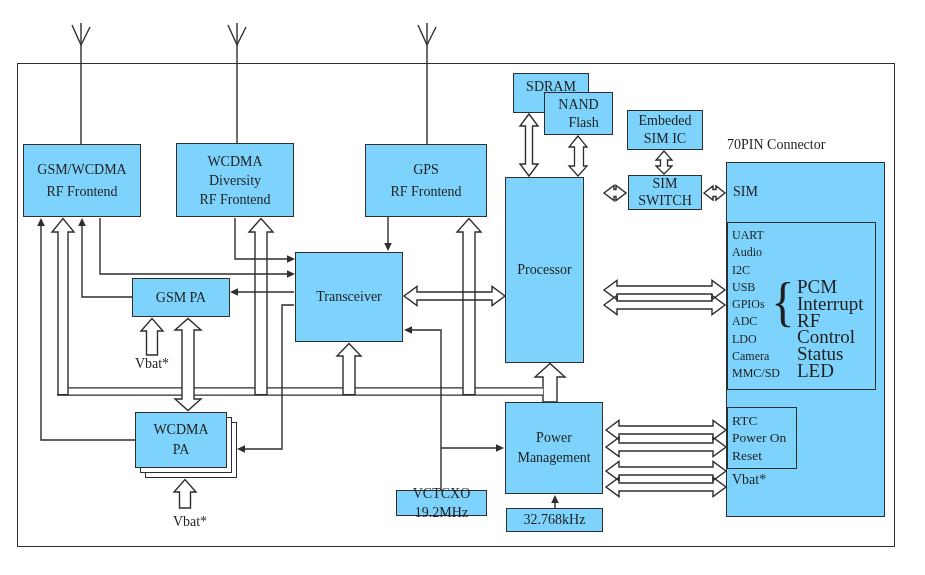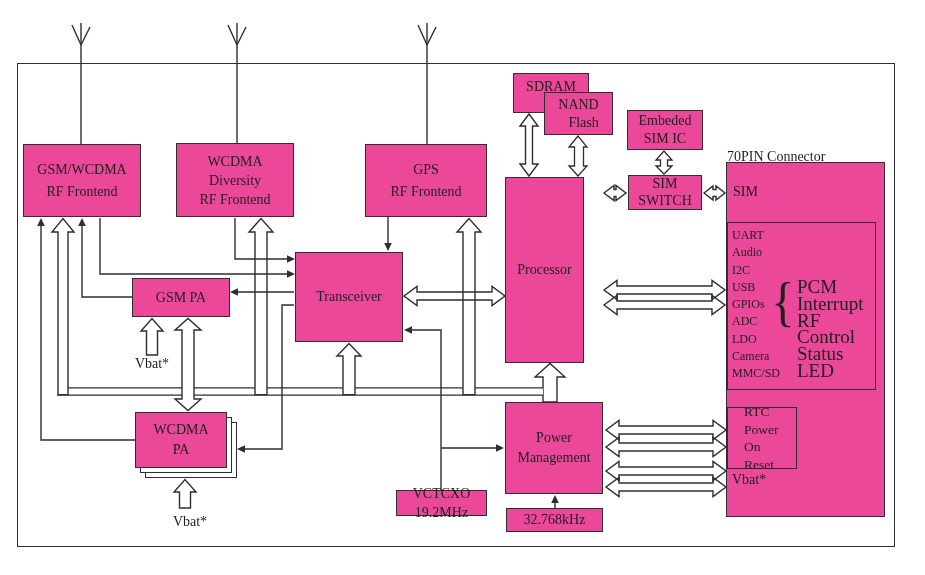--- a/index.html
+++ b/index.html
@@ -1,20 +1,20 @@
 <!DOCTYPE html>
 <html><head>
 <meta charset="utf-8">
 <style>
   html,body{margin:0;padding:0;background:#fbfbfb;}
   .stage{position:relative;width:925px;height:575px;background:#ffffff;overflow:hidden;
          font-family:"Liberation Serif","DejaVu Serif",serif;color:#1f1f1f;}
   .outer-border{position:absolute;left:17px;top:63px;width:876px;height:482px;
                 border:1.6px solid #2e2e2e;background:#ffffff;}
-  .box{position:absolute;background:#ec4899;border:1.5px solid #2e2e2e;
+  .box{position:absolute;background:#7dd3fc;border:1.5px solid #2e2e2e;
        display:flex;align-items:center;justify-content:center;text-align:center;
        font-size:14px;line-height:20px;white-space:pre-line;z-index:3;box-sizing:border-box;}
   .shadowbox{position:absolute;background:#ffffff;border:1.5px solid #2e2e2e;z-index:2;box-sizing:border-box;}
   .plain-label{position:absolute;font-size:14px;white-space:pre-line;z-index:4;}
   .centered{text-align:center;}
   .pin-list{position:absolute;left:732px;top:227px;width:70px;font-size:12px;line-height:17.3px;z-index:4;}
   .fn-list{position:absolute;left:797px;top:279px;width:80px;font-size:19px;line-height:16.8px;z-index:4;}
   .brace{position:absolute;left:770px;top:272px;font-size:54px;line-height:60px;
          transform:scaleX(0.9);z-index:4;}
   svg.wires{position:absolute;left:0;top:0;z-index:6;pointer-events:none;}
@@ -59,21 +59,21 @@
 SWITCH</div>
 
   <div class="box" style="left:505px;top:402px;width:98px;height:92px;">Power
 Management</div>
 
   <div class="box" style="left:396px;top:490px;width:91px;height:26px;line-height:19px;">VCTCXO
 19.2MHz</div>
 
   <div class="box" style="left:506px;top:508px;width:97px;height:24px;">32.768kHz</div>
 
-  <div class="plain-label" style="left:727px;top:137px;width:160px;margin-top:12px;">70PIN Connector</div>
+  <div class="plain-label" style="left:727px;top:137px;width:160px;">70PIN Connector</div>
 
   <div class="box" style="left:726px;top:162px;width:159px;height:355px;"></div>
 
   <div class="plain-label" style="left:733px;top:184px;">SIM</div>
 
   <div class="box" style="left:727px;top:222px;width:149px;height:168px;"></div>
 
   <div class="pin-list">
     <div>UART</div>
     <div>Audio</div>
@@ -88,21 +88,21 @@
 
   <div class="brace">{</div>
 
   <div class="fn-list">
     <div>PCM</div>
     <div>Interrupt</div>
     <div>RF Control</div>
     <div>Status LED</div>
   </div>
 
-  <div class="box" style="left:727px;top:407px;width:70px;height:62px;justify-content:flex-start;text-align:left;padding-left:16px;font-size:13.5px;line-height:17.5px;">RTC
+  <div class="box" style="left:727px;top:407px;width:70px;height:62px;justify-content:flex-start;text-align:left;padding-left:4px;font-size:13.5px;line-height:17.5px;">RTC
 Power On
 Reset</div>
 
   <div class="plain-label" style="left:732px;top:472px;">Vbat*</div>
 
   <div class="plain-label centered" style="left:128px;top:356px;width:48px;">Vbat*</div>
 
   <div class="plain-label centered" style="left:166px;top:514px;width:48px;">Vbat*</div>
 
   <svg class="wires" width="925" height="575" viewBox="0 0 925 575">

